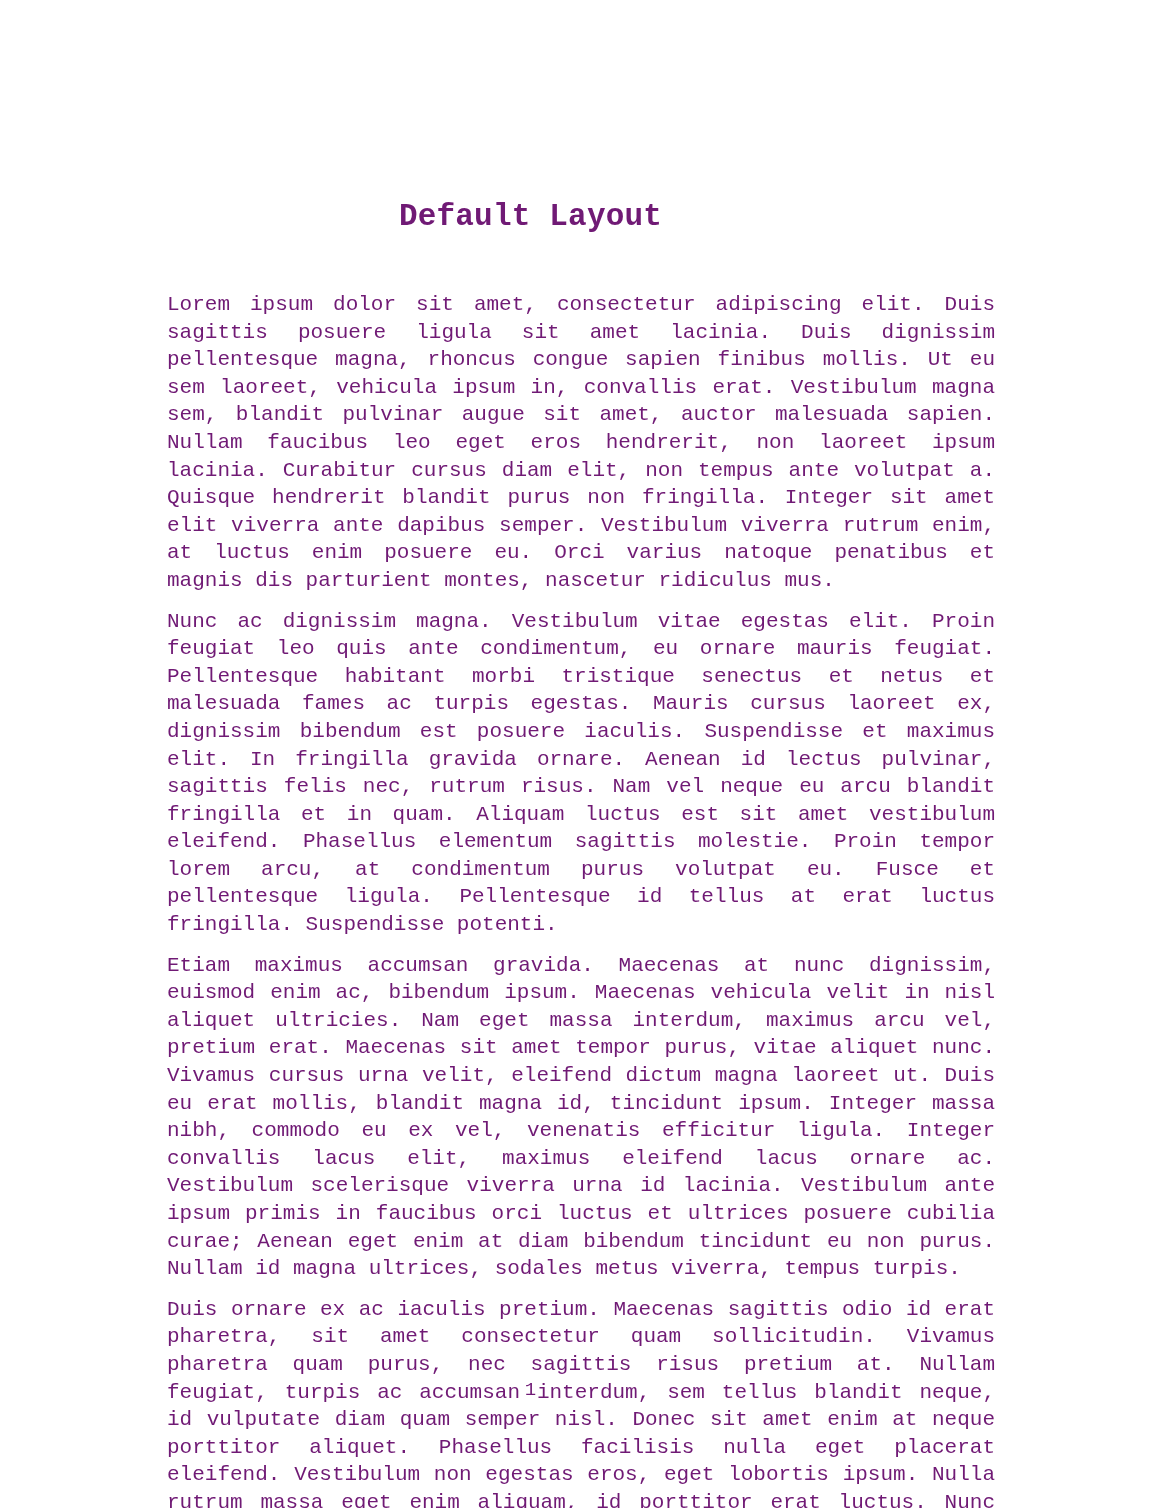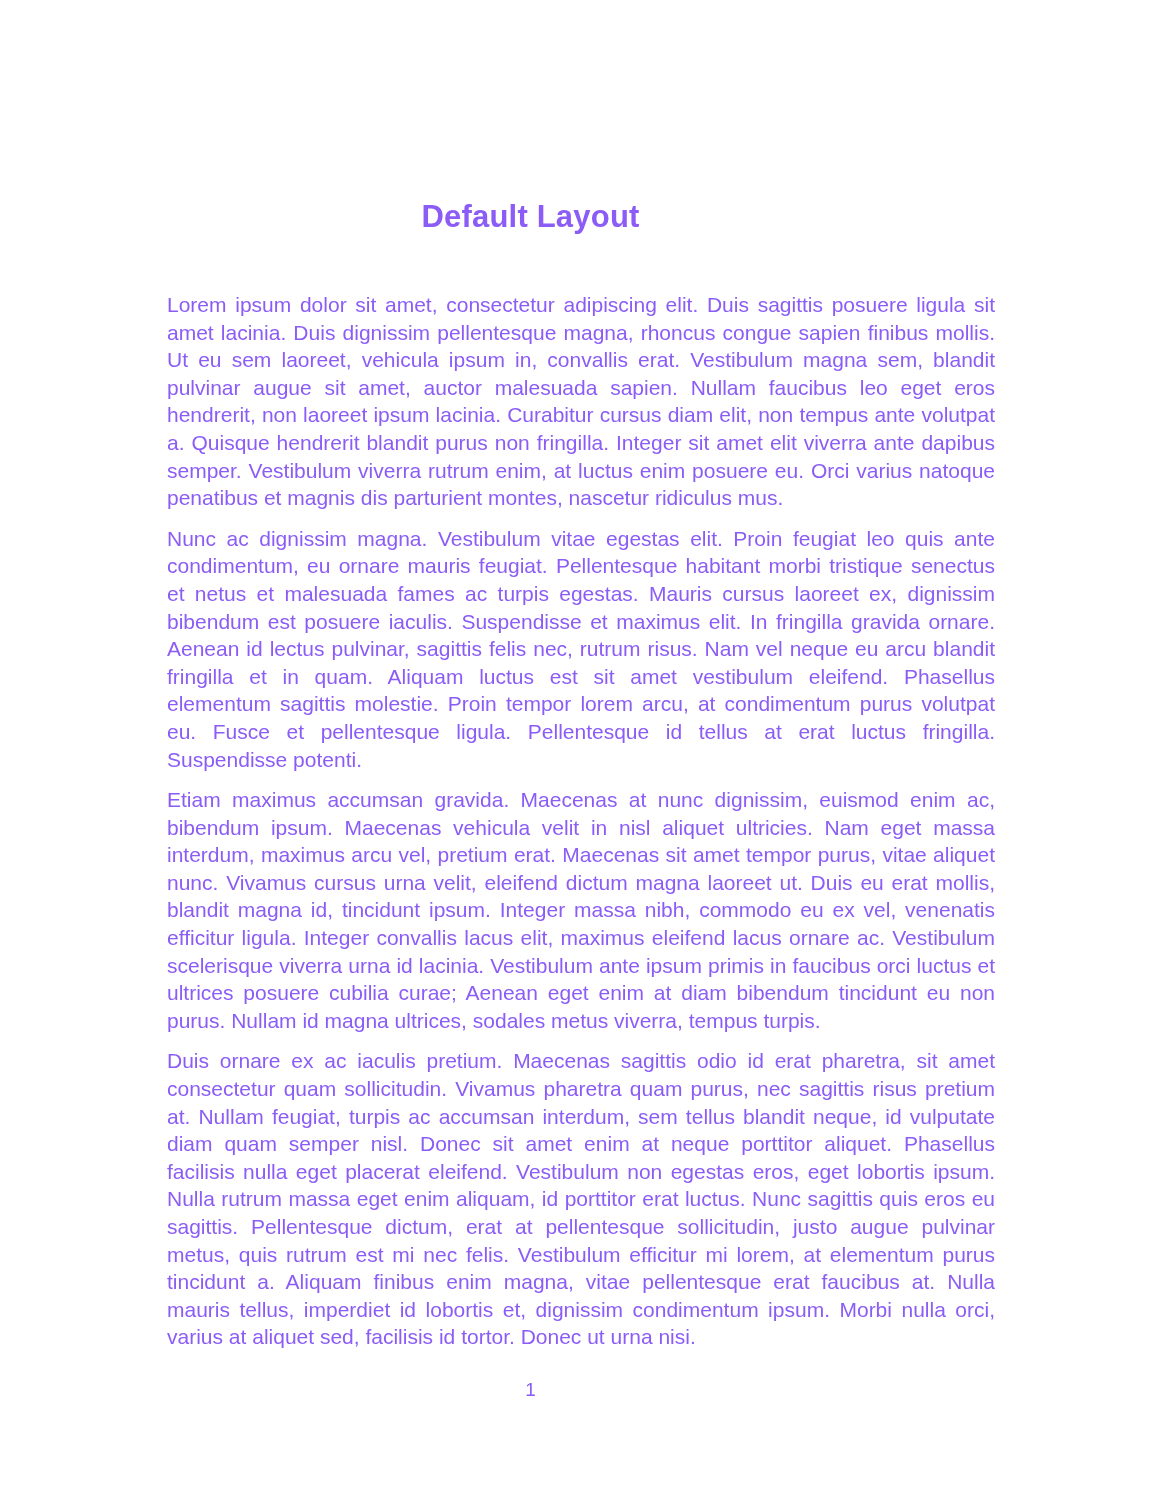--- a/index.html
+++ b/index.html
@@ -5,22 +5,22 @@
   html, body {
     margin: 0;
     padding: 0;
     background: #ffffff;
   }
   .page {
     position: relative;
     width: 1061px;
     height: 1508px;
     background: #ffffff;
-    font-family: Liberation Sans, sans-serif;
-    color: #8b5cf6;
+    font-family: Liberation Mono, monospace;
+    color: #701a75;
     overflow: hidden;
   }
   .doc-title {
     position: absolute;
     top: 198px;
     left: 0;
     width: 100%;
     margin: 0;
     text-align: center;
     font-size: 31px;

